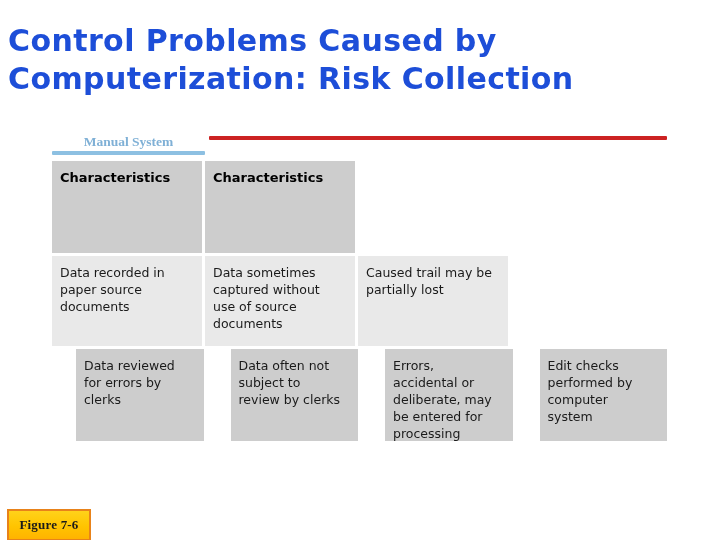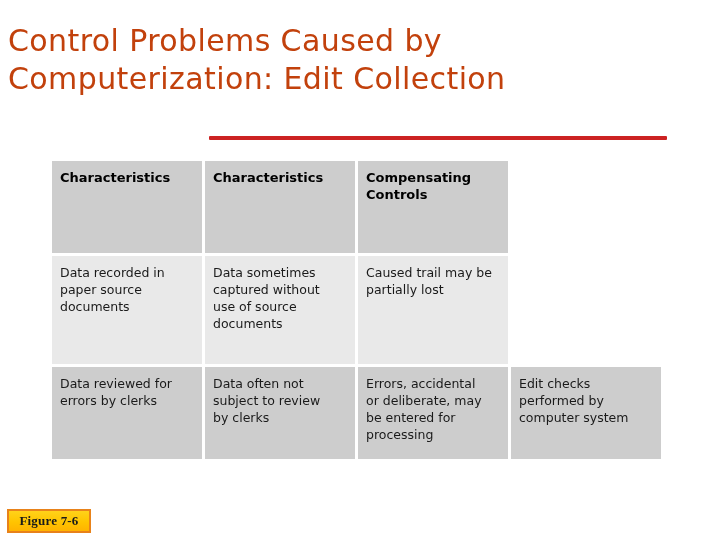--- a/index.html
+++ b/index.html
@@ -15,23 +15,23 @@
     font-family: "Liberation Sans", sans-serif;
     -webkit-font-smoothing: none;
   }
 
   
   #slide-title {
     position: absolute;
     left: 8px;
     top: 22px;
     width: 700px;
-    color: #c2410c;
+    color: #1d4ed8;
     font-family: "DejaVu Sans", sans-serif;
-    font-weight: normal;
+    font-weight: bold;
     font-size: 30px;
     line-height: 38px;
     letter-spacing: 0.4px;
   }
   #slide-title .tline { display: block; white-space: nowrap; }
 
   
   #section-headers {
     position: absolute;
     left: 52px;
@@ -91,34 +91,35 @@
   #row-header .t-cell {
     background: #cdcdcd;
     height: 92px;
     font-weight: bold;
     font-size: 13px;
     line-height: 17px;
     color: #000000;
   }
   #row-1 .t-cell {
     background: #e9e9e9;
-    height: 108px;
+    height: 90px;
   }
   #row-2 .t-cell {
     background: #cdcdcd;
     height: 92px;
+    margin-left: 24px;
   }
 
   
   #figure-badge {
     position: absolute;
     left: 7px;
     top: 509px;
     width: 84px;
-    height: 24px;
+    height: 32px;
     box-sizing: border-box;
     border: 2px solid #e8821a;
     background: linear-gradient(#ffd21a, #ffc400 55%, #ffb300);
     display: flex;
     align-items: center;
     justify-content: center;
   }
   #figure-badge-label {
     font-family: "Liberation Serif", serif;
     font-weight: bold;
@@ -126,35 +127,38 @@
     color: #1a1a1a;
     letter-spacing: 0.2px;
     white-space: nowrap;
   }
 </style>
 </head>
 <body>
 
 <div id="slide-title">
   <span class="tline">Control Problems Caused by</span>
-  <span class="tline">Computerization: Edit Collection</span>
+  <span class="tline">Computerization: Risk Collection</span>
 </div>
 
 <div id="section-headers">
+  <div class="section-group" id="group-manual">
+    <div class="section-label">Manual System</div>
+    <div class="section-rule"></div>
+  </div>
   <div class="section-group" id="group-computer">
     <div class="section-rule"></div>
   </div>
 </div>
 
 <div id="data-table">
 
   <div class="t-row" id="row-header">
     <div class="t-cell">Characteristics</div>
     <div class="t-cell">Characteristics</div>
-    <div class="t-cell">Compensating Controls</div>
   </div>
 
   <div class="t-row" id="row-1">
     <div class="t-cell">Data recorded in paper source documents</div>
     <div class="t-cell">Data sometimes captured without use of source documents</div>
     <div class="t-cell">Caused trail may be partially lost</div>
   </div>
 
   <div class="t-row" id="row-2">
     <div class="t-cell">Data reviewed for errors by clerks</div>

